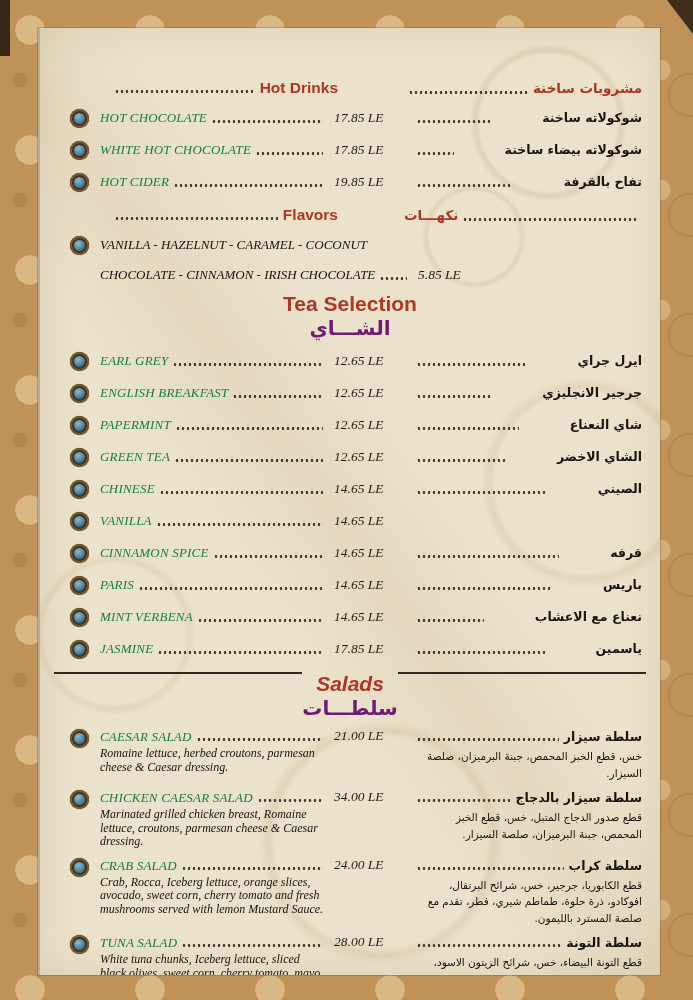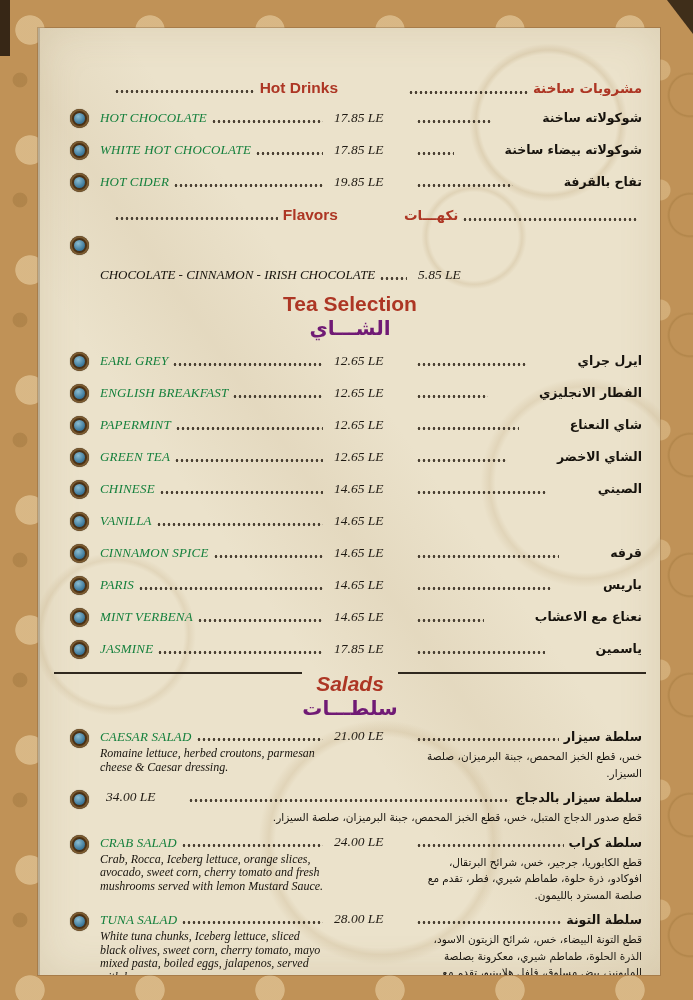--- a/index.html
+++ b/index.html
@@ -156,20 +156,21 @@
     </div>
     <div class="hdr-gap"></div>
     <div class="hdr-ar">
       <span class="hdr-title-ar">نكهـــات</span>
       <span class="dots-ltr"></span>
     </div>
   </div>
 
   <div class="flavor-row">
     <span class="icon-col"><span class="seal"><span class="seal-inner"></span></span></span>
+    <span class="flavor-text">VANILLA - HAZELNUT - CARAMEL - COCONUT</span>
   </div>
   <div class="flavor-row2">
     <span class="flavor-text">CHOCOLATE - CINNAMON - IRISH CHOCOLATE</span>
     <span class="dots-ltr"></span>
     <span class="price-col">5.85 LE</span>
   </div>
 
   <div class="center-title">Tea Selection</div>
   <div class="center-title-ar">الشـــاي</div>
 
@@ -187,21 +188,21 @@
   </div>
   <div class="menu-row">
     <span class="icon-col"><span class="seal"><span class="seal-inner"></span></span></span>
     <span class="en-col">
           <span class="item-name">ENGLISH BREAKFAST</span>
           <span class="dots-ltr"></span>
         </span>
     <span class="price-col">12.65 LE</span>
     <span class="ar-col">
           <span class="dots-ltr"></span>
-          <span class="ar-name">الفطار الانجليزي</span>
+          <span class="ar-name">جرجير الانجليزي</span>
         </span>
   </div>
   <div class="menu-row">
     <span class="icon-col"><span class="seal"><span class="seal-inner"></span></span></span>
     <span class="en-col">
           <span class="item-name">PAPERMINT</span>
           <span class="dots-ltr"></span>
         </span>
     <span class="price-col">12.65 LE</span>
     <span class="ar-col">
@@ -311,20 +312,27 @@
       <div class="name-line">
             <span class="dots-ltr"></span>
             <span class="ar-name">سلطة سيزار</span>
           </div>
       <div class="desc-ar">خس، قطع الخبز المحمص، جبنة البرميزان، صلصة السيزار.</div>
     </div>
   </div>
 
   <div class="salad-item">
     <span class="icon-col"><span class="seal"><span class="seal-inner"></span></span></span>
+    <div class="salad-en">
+      <div class="name-line">
+            <span class="item-name">CHICKEN CAESAR SALAD</span>
+            <span class="dots-ltr"></span>
+          </div>
+      <div class="desc-en">Marinated grilled chicken breast, Romaine lettuce, croutons, parmesan cheese &amp; Caesar dressing.</div>
+    </div>
     <span class="price-col">34.00 LE</span>
     <div class="salad-ar">
       <div class="name-line">
             <span class="dots-ltr"></span>
             <span class="ar-name">سلطة سيزار بالدجاج</span>
           </div>
       <div class="desc-ar">قطع صدور الدجاج المتبل، خس، قطع الخبز المحمص، جبنة البرميزان، صلصة السيزار.</div>
     </div>
   </div>
 

